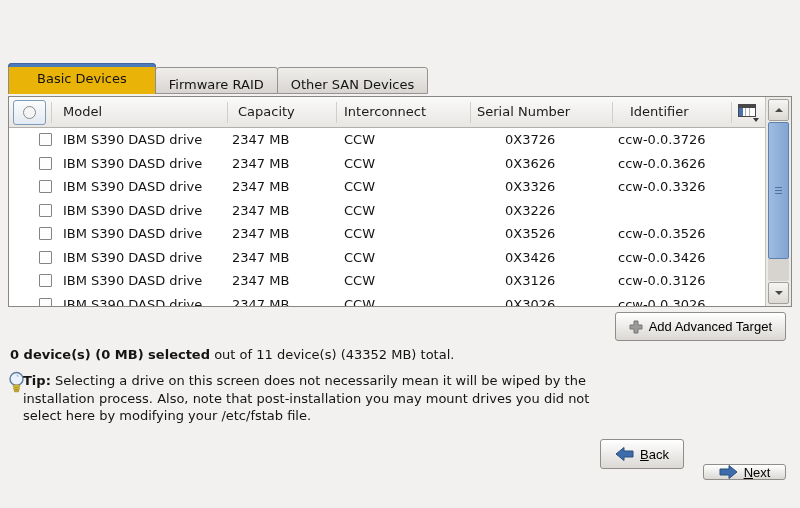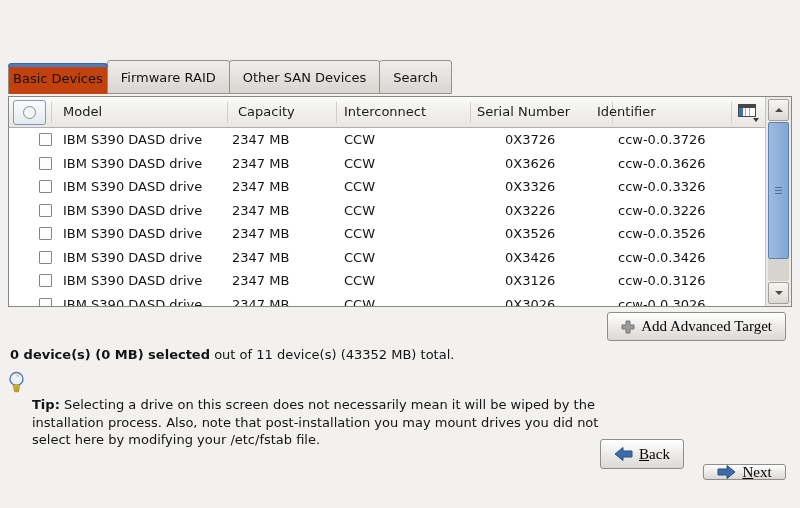--- a/index.html
+++ b/index.html
@@ -4,37 +4,37 @@
 <style>
   html,body{margin:0;padding:0;background:#f2f1ef;}
   .window{position:relative;width:800px;height:508px;background:#f2f1ef;overflow:hidden;
           font-family:"DejaVu Sans","Liberation Sans",sans-serif;font-size:13px;color:#141414;}
 
   
   .intro{position:absolute;left:10px;top:11px;line-height:20px;}
 
   
   .tabbar{position:absolute;left:8px;top:63px;height:31px;display:flex;align-items:flex-end;}
-  .tab{box-sizing:border-box;height:34px;line-height:25px;padding:4px 13px;
+  .tab{box-sizing:border-box;height:27px;line-height:25px;padding:4px 13px;
        background:linear-gradient(#f0eeeb,#d8d5d1);border:1px solid #959391;
        border-radius:3px 3px 0 0;margin-right:-1px;white-space:nowrap;cursor:default;}
-  .tab.active{position:relative;height:31px;line-height:29px;padding:0 4px;
-       background:#c2410c;border:1px solid #8f8d8a;border-bottom:none;border-radius:4px 4px 0 0;z-index:2;margin-top:24px;}
+  .tab.active{position:relative;height:31px;line-height:29px;padding:0 28px;
+       background:#eab308;border:1px solid #8f8d8a;border-bottom:none;border-radius:4px 4px 0 0;z-index:2;margin-top:24px;}
   .tab.active::before{content:"";position:absolute;left:-1px;right:-1px;top:-1px;height:4px;
        background:#4d7ab8;border:1px solid #3f679d;border-bottom:none;border-radius:4px 4px 0 0;box-sizing:border-box;}
 
   
   .tframe{position:absolute;left:8px;top:96px;width:784px;height:211px;box-sizing:border-box;
           background:#4c1d95;border:1px solid #898784;display:flex;}
   .tv{flex:1;position:relative;overflow:hidden;}
   .thead{position:absolute;left:0;top:0;right:0;height:31px;box-sizing:border-box;
          background:linear-gradient(#fafaf9,#e8e6e3);border-bottom:1px solid #b2afaa;}
   .hsep{position:absolute;top:5px;height:21px;width:1px;background:#d2cfca;}
   .hlabel{position:absolute;top:0;line-height:30px;white-space:nowrap;color:#1b1b1b;}
-  .h-model{left:54px}.h-cap{left:229px}.h-int{left:335px}.h-ser{left:468px}.h-id{left:588px}
+  .h-model{left:54px}.h-cap{left:229px}.h-int{left:335px}.h-ser{left:468px}.h-id{left:621px}
   .toggle-btn{position:absolute;left:4px;top:3px;width:33px;height:25px;box-sizing:border-box;
          background:linear-gradient(#fbfcfd,#e4eaf2);border:1px solid #7d9ab8;border-radius:3px;}
   .toggle-circ{position:absolute;left:50%;top:50%;width:11px;height:11px;margin:-6.5px 0 0 -6.5px;
          border:1px solid #8b8b8b;border-radius:50%;background:#f5f5f5;}
   .chooser{position:absolute;left:722px;top:0;right:0;height:31px;}
   .colicon{position:absolute;left:7px;top:7px;width:18px;height:13px;box-sizing:border-box;
          border:1px solid #474747;border-top:4px solid #474747;
          background:linear-gradient(90deg,#4472b0 0 4px,#fff 4px 6px,#aaa 6px 7px,#fff 7px 10px,#aaa 10px 11px,#fff 11px);}
   .chev{position:absolute;left:22px;top:21px;width:0;height:0;
         border-left:3.5px solid transparent;border-right:3.5px solid transparent;border-top:4px solid #3a3a3a;}
@@ -57,44 +57,43 @@
   .sbtn.down::after{margin-top:-2px;border-top:4px solid #4a4a4a;}
   .track{flex:1;margin:0 1px;position:relative;background:#d7d4d0;border-radius:2px;}
   .thumb{position:absolute;left:0;right:0;top:0;height:86%;box-sizing:border-box;
         background:linear-gradient(90deg,#a0bbe0,#82a5d4);border:1px solid #5d81ad;border-radius:2px;}
   .thumb::after{content:"";position:absolute;left:6px;right:6px;top:50%;height:1px;background:#4f6f9d;
         box-shadow:0 -3px 0 #4f6f9d,0 3px 0 #4f6f9d;}
 
   
   .btn{display:flex;align-items:center;justify-content:center;gap:6px;box-sizing:border-box;
        background:linear-gradient(#ffffff,#dbd8d4);border:1px solid #8f8d89;border-radius:3px;
-       font-family:Liberation Serif, serif;font-size:15px;color:#000;cursor:default;}
+       font-family:Liberation Sans, sans-serif;font-size:13px;color:#000;cursor:default;}
   .addbtn{position:absolute;top:312px;right:14px;height:29px;padding:0 13px;}
   .backbtn{position:absolute;left:600px;top:439px;width:84px;height:30px;}
   .nextbtn{position:absolute;left:703px;top:464px;width:83px;height:16px;}
   .u{text-decoration:underline;}
   .icn{display:block;}
 
   
   .status{position:absolute;left:10px;top:347px;}
   .status b{font-weight:bold;}
   .tipicon{position:absolute;left:8px;top:371px;}
-  .tiptext{position:absolute;left:32px;top:372px;line-height:17.5px;margin-top:24px;}
+  .tiptext{position:absolute;left:23px;top:372px;line-height:17.5px;}
 </style>
 </head>
 <body>
 
 <div class="window">
 
 
   <div class="tabbar" id="tabbar">
       <div class="tab active">Basic Devices</div>
       <div class="tab">Firmware RAID</div>
       <div class="tab">Other SAN Devices</div>
-      <div class="tab">Search</div>
     </div>
 
   <div class="tframe">
     <div class="tv">
       <div class="thead">
         <div class="toggle-btn">
           <div class="toggle-circ"></div>
         </div>
         <div class="hsep" style="left:42px"></div>
         <div class="hsep" style="left:218px"></div>
@@ -136,21 +135,20 @@
             <div class="cval c-int">CCW</div>
             <div class="cval c-ser">0X3326</div>
             <div class="cval c-id">ccw-0.0.3326</div>
           </div>
           <div class="trow">
             <div class="cb"></div>
             <div class="cval c-model">IBM S390 DASD drive</div>
             <div class="cval c-cap">2347 MB</div>
             <div class="cval c-int">CCW</div>
             <div class="cval c-ser">0X3226</div>
-            <div class="cval c-id">ccw-0.0.3226</div>
           </div>
           <div class="trow">
             <div class="cb"></div>
             <div class="cval c-model">IBM S390 DASD drive</div>
             <div class="cval c-cap">2347 MB</div>
             <div class="cval c-int">CCW</div>
             <div class="cval c-ser">0X3526</div>
             <div class="cval c-id">ccw-0.0.3526</div>
           </div>
           <div class="trow">

